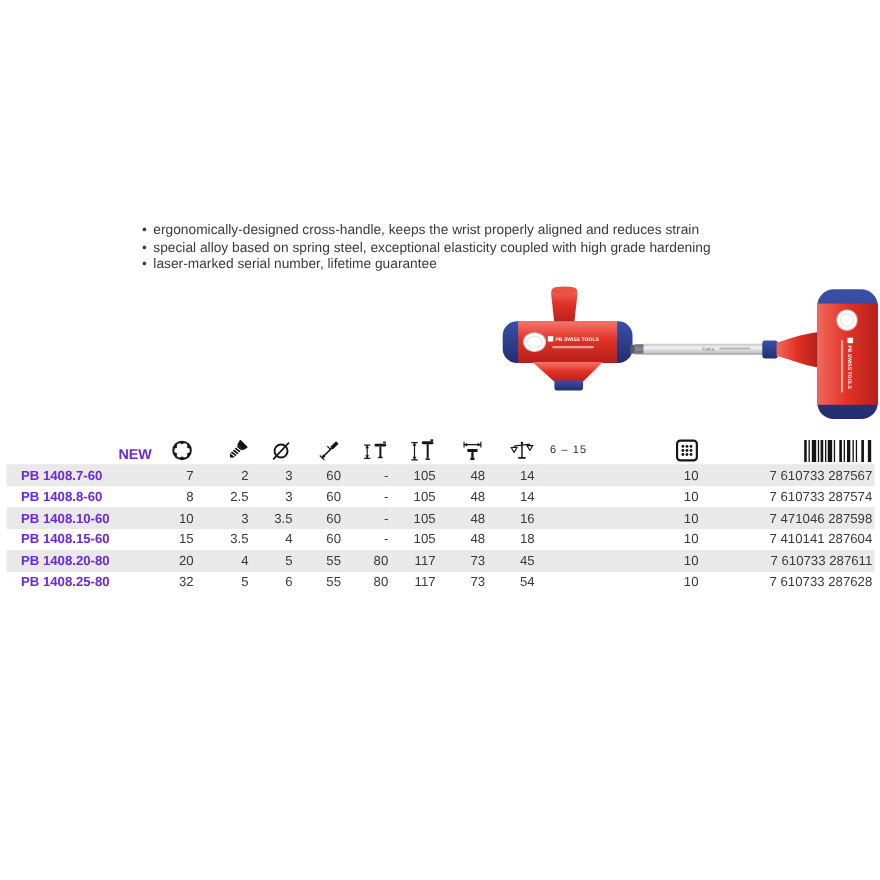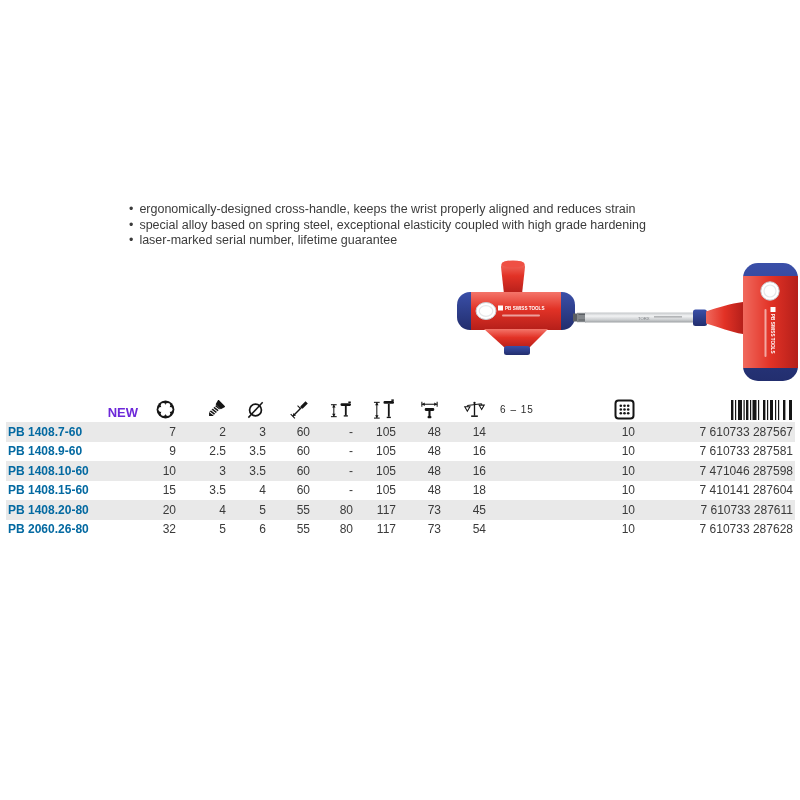--- a/index.html
+++ b/index.html
@@ -15,21 +15,21 @@
   .tool-side{position:absolute;left:562px;top:255px;}
   .range-label{position:absolute;left:452px;top:356px;width:130px;text-align:center;
                font-size:10px;color:#2b2b2b;letter-spacing:1px;margin-top:48px;}
 
   
   table.products{position:absolute;left:6px;top:394px;width:789px;border-collapse:collapse;
                  table-layout:fixed;font-size:12px;color:#3a3a3a;}
   table.products th{height:26px;vertical-align:bottom;text-align:right;padding:0 2px 2px 0;font-weight:normal;}
   table.products th.new{text-align:right;padding-left:2px;font-weight:bold;font-size:13px;color:#6d28d9;}
   table.products td{height:19.5px;text-align:right;padding:0 2px 0 0;vertical-align:middle;white-space:nowrap;}
-  table.products td.code{text-align:left;padding-left:2px;font-weight:bold;color:#0369a1;}
+  table.products td.code{text-align:left;padding-left:13px;font-weight:bold;color:#6d28d9;}
   table.products tbody tr:nth-child(odd){background:#e9e9e9;}
   th svg{display:inline-block;vertical-align:bottom;}
 </style>
 </head>
 <body>
 
 <div class="page">
 
   <div class="bullets">
     <div class="bullet">ergonomically-designed cross-handle, keeps the wrist properly aligned and reduces strain</div>
@@ -271,31 +271,31 @@
           <td>3</td>
           <td>60</td>
           <td>-</td>
           <td>105</td>
           <td>48</td>
           <td>14</td>
           <td>10</td>
           <td>7 610733 287567</td>
         </tr>
         <tr>
-          <td class="code">PB 1408.9-60</td>
-          <td>9</td>
+          <td class="code">PB 1408.8-60</td>
+          <td>8</td>
           <td>2.5</td>
-          <td>3.5</td>
+          <td>3</td>
           <td>60</td>
           <td>-</td>
           <td>105</td>
           <td>48</td>
-          <td>16</td>
-          <td>10</td>
-          <td>7 610733 287581</td>
+          <td>14</td>
+          <td>10</td>
+          <td>7 610733 287574</td>
         </tr>
         <tr>
           <td class="code">PB 1408.10-60</td>
           <td>10</td>
           <td>3</td>
           <td>3.5</td>
           <td>60</td>
           <td>-</td>
           <td>105</td>
           <td>48</td>
@@ -323,21 +323,21 @@
           <td>5</td>
           <td>55</td>
           <td>80</td>
           <td>117</td>
           <td>73</td>
           <td>45</td>
           <td>10</td>
           <td>7 610733 287611</td>
         </tr>
         <tr>
-          <td class="code">PB 2060.26-80</td>
+          <td class="code">PB 1408.25-80</td>
           <td>32</td>
           <td>5</td>
           <td>6</td>
           <td>55</td>
           <td>80</td>
           <td>117</td>
           <td>73</td>
           <td>54</td>
           <td>10</td>
           <td>7 610733 287628</td>

